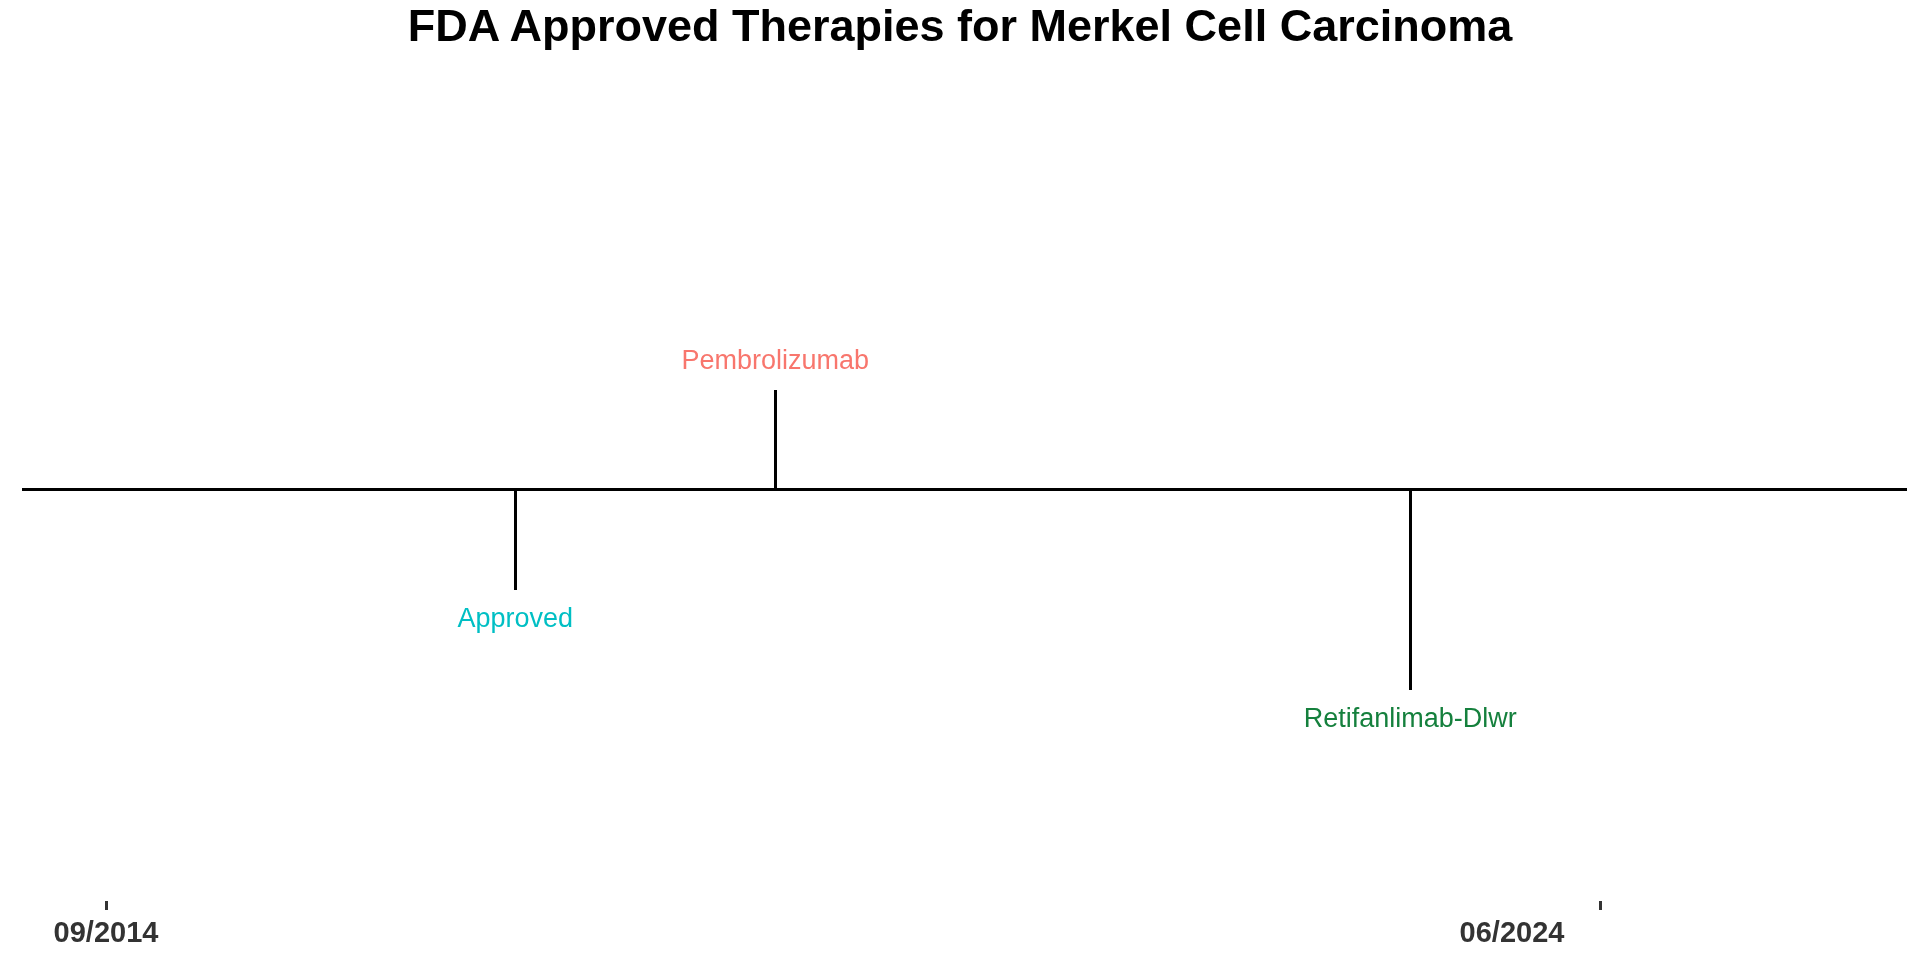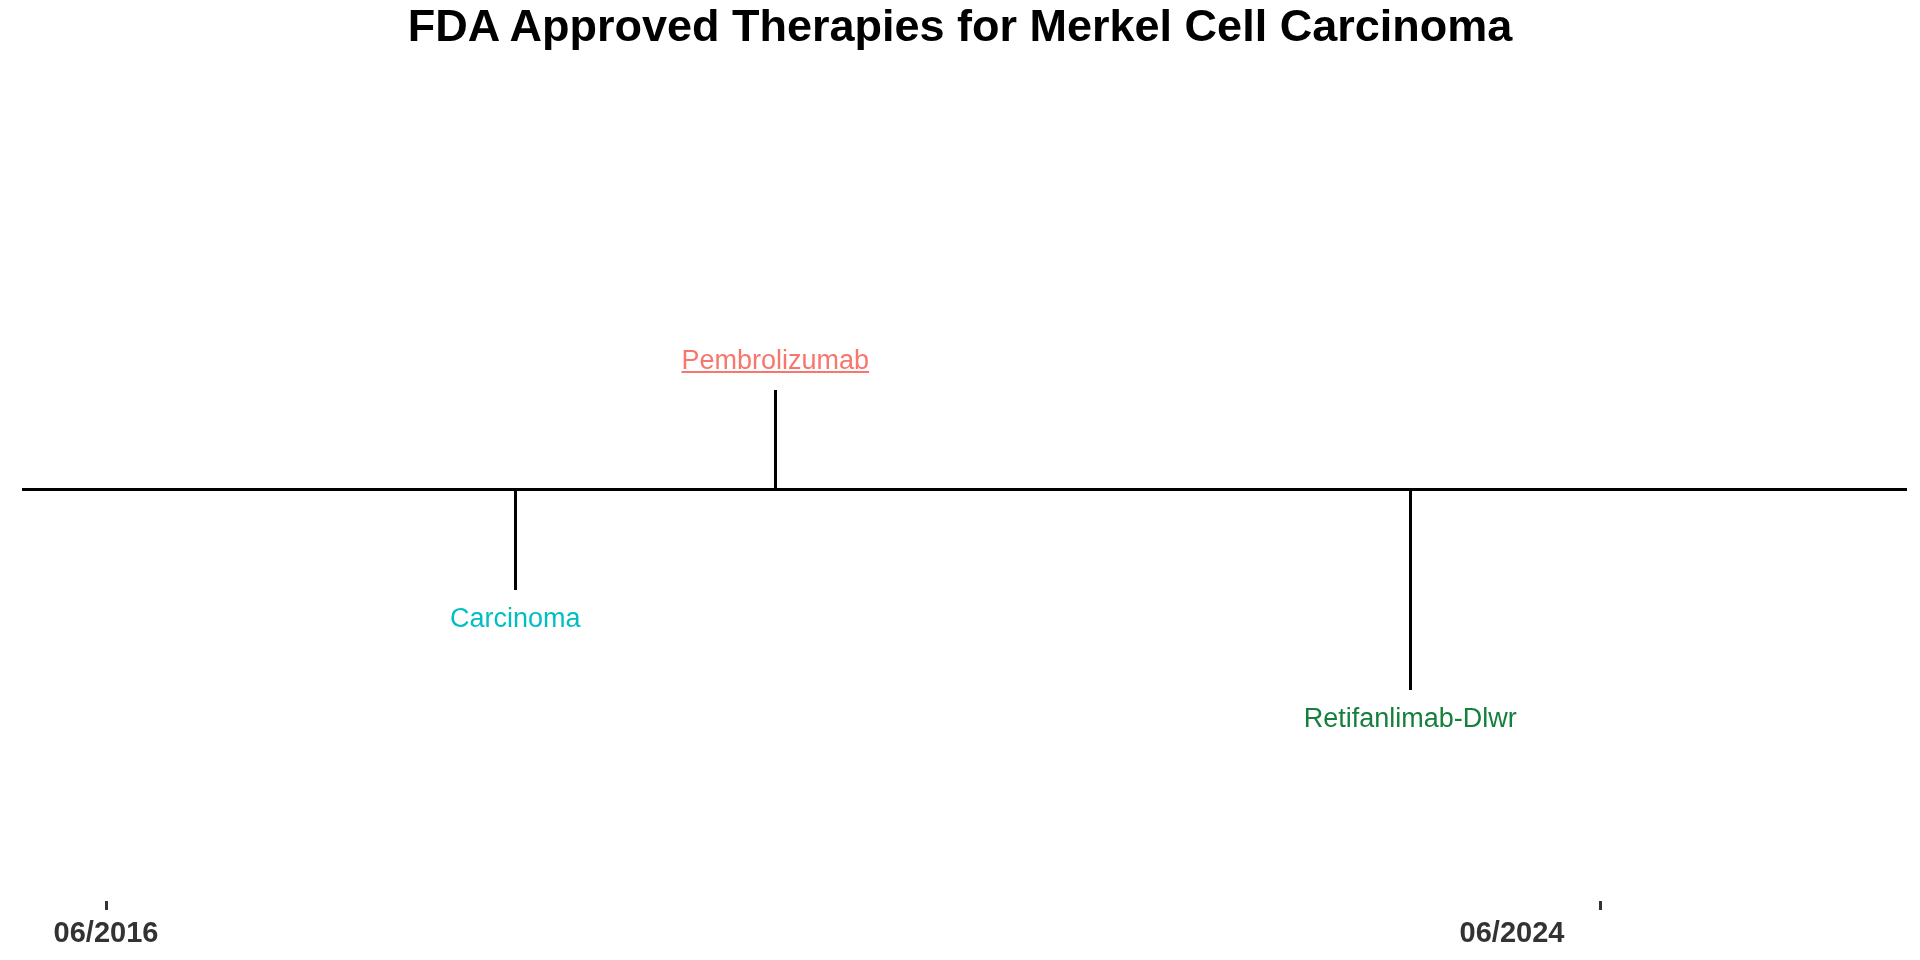--- a/index.html
+++ b/index.html
@@ -69,26 +69,26 @@
 </head>
 <body>
 
 <div class="chart">
   <div class="chart-title">FDA Approved Therapies for Merkel Cell Carcinoma</div>
 
   <div class="timeline-line"></div>
 
   <div id="events">
       <div class="event-tick" style="left: 513.856px; height: 100px; top: 490px;"></div>
-      <div class="event-label" style="left: 515.356px; color: rgb(0, 191, 196); top: 602px;">Carcinoma</div>
+      <div class="event-label" style="left: 515.356px; color: rgb(0, 191, 196); top: 602px;">Approved</div>
       <div class="event-tick" style="left: 773.812px; height: 100px; top: 390px;"></div>
-      <div class="event-label" style="left: 775.312px; color: rgb(248, 118, 109); top: 344px; text-decoration: underline;">Pembrolizumab</div>
+      <div class="event-label" style="left: 775.312px; color: rgb(248, 118, 109); top: 344px;">Pembrolizumab</div>
       <div class="event-tick" style="left: 1408.76px; height: 200px; top: 490px;"></div>
       <div class="event-label" style="left: 1410.26px; color: #15803d; top: 702px;">Retifanlimab-Dlwr</div>
     </div>
 
   <div id="xaxis">
       <div class="axis-tick" style="left: 104.5px;"></div>
-      <div class="axis-label" style="left: 106px;">06/2016</div>
+      <div class="axis-label" style="left: 106px;">09/2014</div>
       <div class="axis-tick" style="left: 1598.5px;"></div>
       <div class="axis-label" style="left: 1512px;">06/2024</div>
     </div>
 </div>
 
 </body></html>

